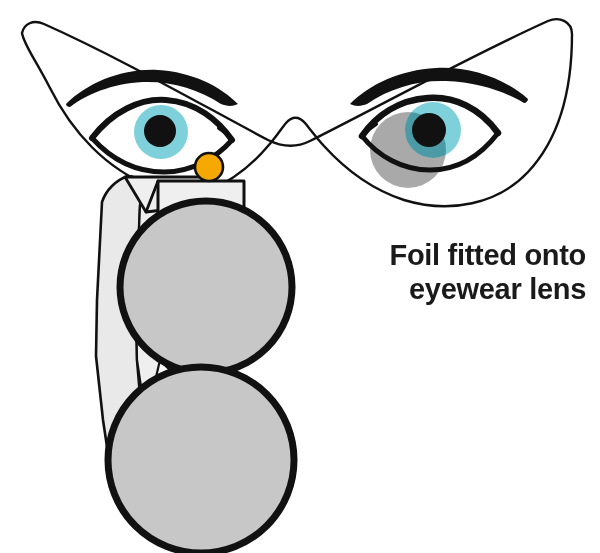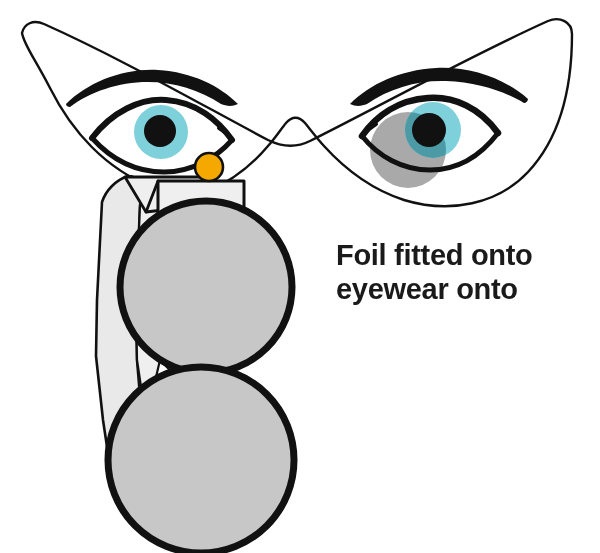--- a/index.html
+++ b/index.html
@@ -31,20 +31,21 @@
     left: 336px;
     top: 238px;
     width: 250px;
     font-family: "Liberation Sans", sans-serif;
     font-weight: bold;
     font-size: 29px;
     line-height: 34px;
     letter-spacing: -0.3px;
     color: #1a1a1a;
     white-space: pre-line;
+    text-align: right;
     -webkit-font-smoothing: antialiased;
   }
 </style>
 </head>
 <body>
 
 <div id="stage">
 
   <svg id="art" viewBox="0 0 600 553" xmlns="http://www.w3.org/2000/svg">
 
@@ -210,15 +211,15 @@
     <g>
       <circle cx="206" cy="287" r="86" fill="#c7c7c7" stroke="#111111" stroke-width="7"></circle>
     </g>
 
     <g>
       <circle cx="201" cy="460" r="93" fill="#c7c7c7" stroke="#111111" stroke-width="7"></circle>
     </g>
 
   </svg>
 
-  <div class="caption"><span>Foil fitted onto</span><br><span>eyewear onto</span></div>
+  <div class="caption"><span>Foil fitted onto</span><br><span>eyewear lens</span></div>
 
 </div>
 
 </body></html>

